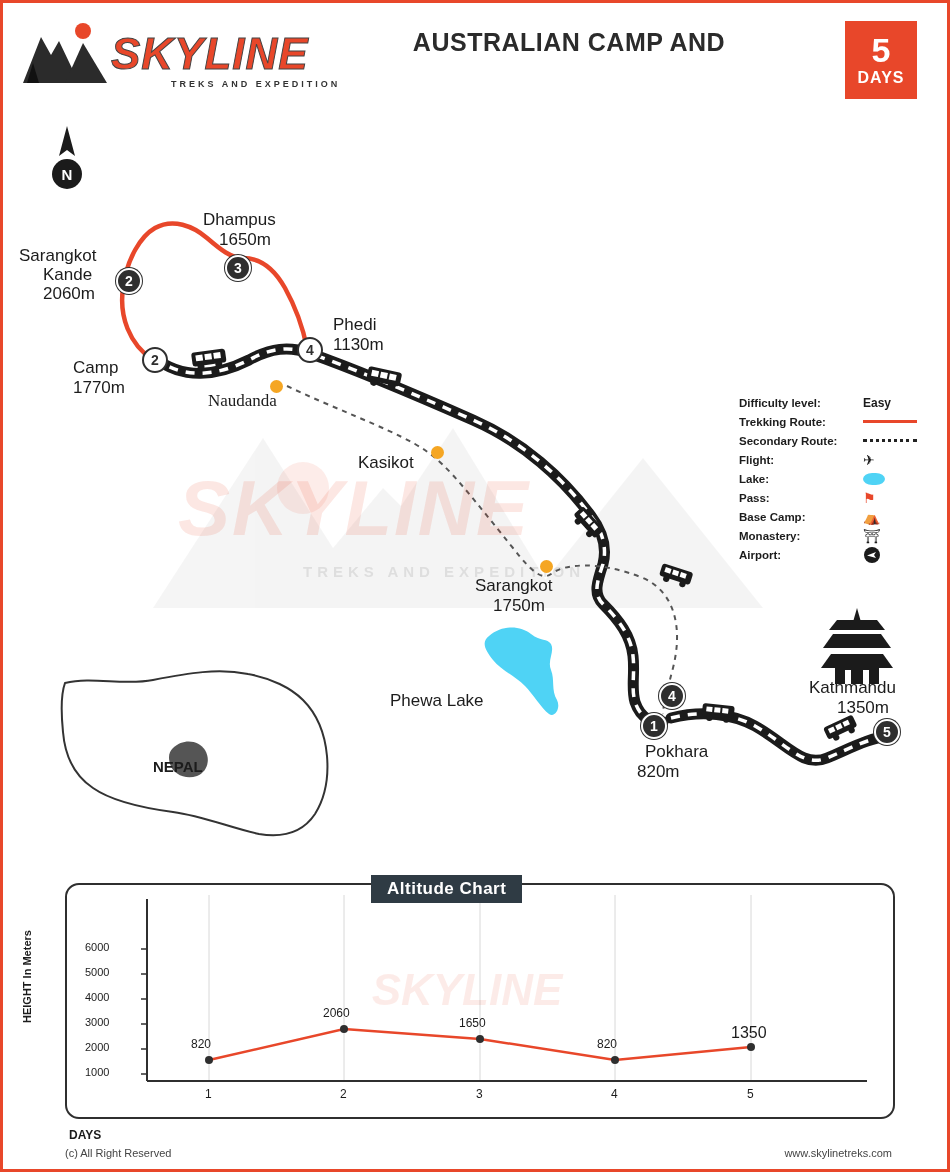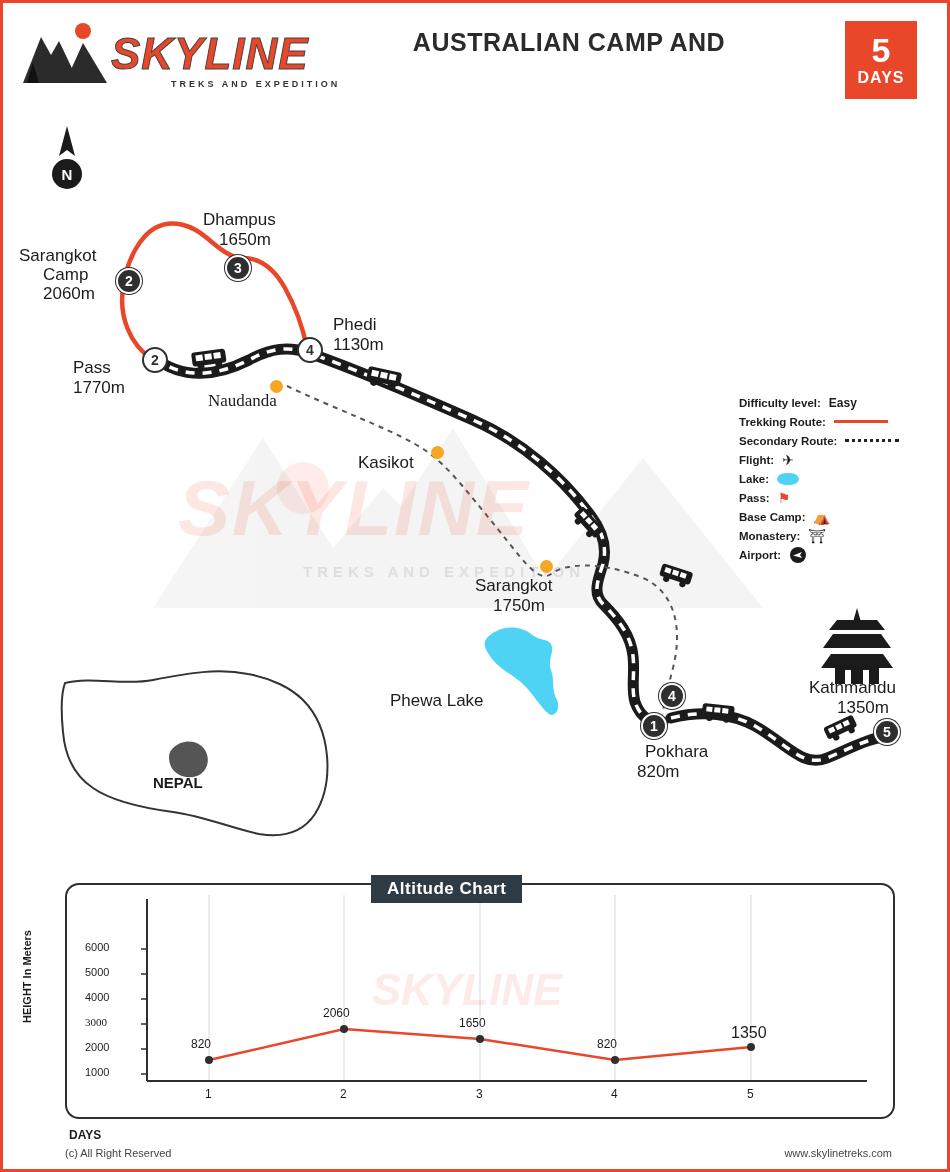--- a/index.html
+++ b/index.html
@@ -123,36 +123,36 @@
 
   
   .legend {
     position: absolute;
     right: 28px; top: 285px;
     width: 180px;
     font-size: 12px;
     color: #1c1c1c;
   }
   .legend-row {
-    display: flex; align-items: center; justify-content: flex-start;
+    display: flex; align-items: center; justify-content: space-between;
     height: 19px;
   }
   .legend-label { font-weight: bold; font-size: 11.5px; margin-right: 8px; }
   .legend-val { width: 56px; text-align: left; display: flex; align-items: center; }
   .legend-val .easy { font-size: 12px; font-weight: bold; color: #1c1c1c; }
   .swatch-line { display: inline-block; width: 54px; height: 3px; background: #e8472a; }
   .swatch-dot { display: inline-block; width: 54px; height: 0; border-top: 3px dotted #222; }
   .legend-icon { font-size: 14px; }
   .lake-chip { display:inline-block; width: 22px; height: 12px; background: #4fd3f5; border-radius: 50%/60%; }
 
   
   .nepal-label {
     position: absolute;
     left: 150px; top: 650px;
-    font-size: 15px; font-weight: bold; color: #1c1c1c; margin-top: 16px;
+    font-size: 15px; font-weight: bold; color: #1c1c1c;
   }
 
   
   .watermark {
     position: absolute;
     left: 175px; top: 355px;
     font-size: 78px;
     font-weight: bold;
     font-style: italic;
     color: rgba(232,71,42,0.13);
@@ -384,24 +384,24 @@
     <div class="daymark hollow" style="left:139px; top:239px;">2</div>
     <div class="daymark hollow" style="left:294px; top:229px;">4</div>
     <div class="daymark" style="left:656px; top:575px;">4</div>
     <div class="daymark" style="left:638px; top:605px;">1</div>
     <div class="daymark" style="left:871px; top:611px;">5</div>
 
     <div class="maplabel" style="left:200px; top:102px;">Dhampus</div>
     <div class="maplabel" style="left:216px; top:122px;">1650m</div>
 
     <div class="maplabel" style="left:16px; top:138px;">Sarangkot</div>
-    <div class="maplabel" style="left:40px; top:157px;">Camp</div>
+    <div class="maplabel" style="left:40px; top:157px;">Kande</div>
     <div class="maplabel" style="left:40px; top:176px;">2060m</div>
 
-    <div class="maplabel" style="left:70px; top:250px;">Pass</div>
+    <div class="maplabel" style="left:70px; top:250px;">Camp</div>
     <div class="maplabel" style="left:70px; top:270px;">1770m</div>
 
     <div class="maplabel" style="left:330px; top:207px;">Phedi</div>
     <div class="maplabel" style="left:330px; top:227px;">1130m</div>
 
     <div class="maplabel" style="left:205px; top:283px;font-family:Liberation Serif, serif;">Naudanda</div>
     <div class="maplabel" style="left:355px; top:345px;">Kasikot</div>
 
     <div class="maplabel" style="left:472px; top:468px;">Sarangkot</div>
     <div class="maplabel" style="left:490px; top:488px;">1750m</div>
@@ -509,21 +509,21 @@
         <circle cx="142" cy="175" r="4"></circle>
         <circle cx="277" cy="144" r="4"></circle>
         <circle cx="413" cy="154" r="4"></circle>
         <circle cx="548" cy="175" r="4"></circle>
         <circle cx="684" cy="162" r="4"></circle>
       </g>
     </svg>
 
     <div style="position:absolute;left:18px;top:181px;font-size:11px;color:#1c1c1c;">1000</div>
     <div style="position:absolute;left:18px;top:156px;font-size:11px;color:#1c1c1c;">2000</div>
-    <div style="position:absolute;left:18px;top:131px;font-size:11px;color:#1c1c1c;font-family:Liberation Serif, serif;">3000</div>
+    <div style="position:absolute;left:18px;top:131px;font-size:11px;color:#1c1c1c;">3000</div>
     <div style="position:absolute;left:18px;top:106px;font-size:11px;color:#1c1c1c;">4000</div>
     <div style="position:absolute;left:18px;top:81px;font-size:11px;color:#1c1c1c;">5000</div>
     <div style="position:absolute;left:18px;top:56px;font-size:11px;color:#1c1c1c;">6000</div>
 
     <div style="position:absolute;left:124px;top:152px;font-size:12px;color:#1c1c1c;">820</div>
     <div style="position:absolute;left:256px;top:121px;font-size:12px;color:#1c1c1c;">2060</div>
     <div style="position:absolute;left:392px;top:131px;font-size:12px;color:#1c1c1c;">1650</div>
     <div style="position:absolute;left:530px;top:152px;font-size:12px;color:#1c1c1c;">820</div>
     <div style="position:absolute;left:664px;top:139px;font-size:16px;color:#1c1c1c;">1350</div>
 

